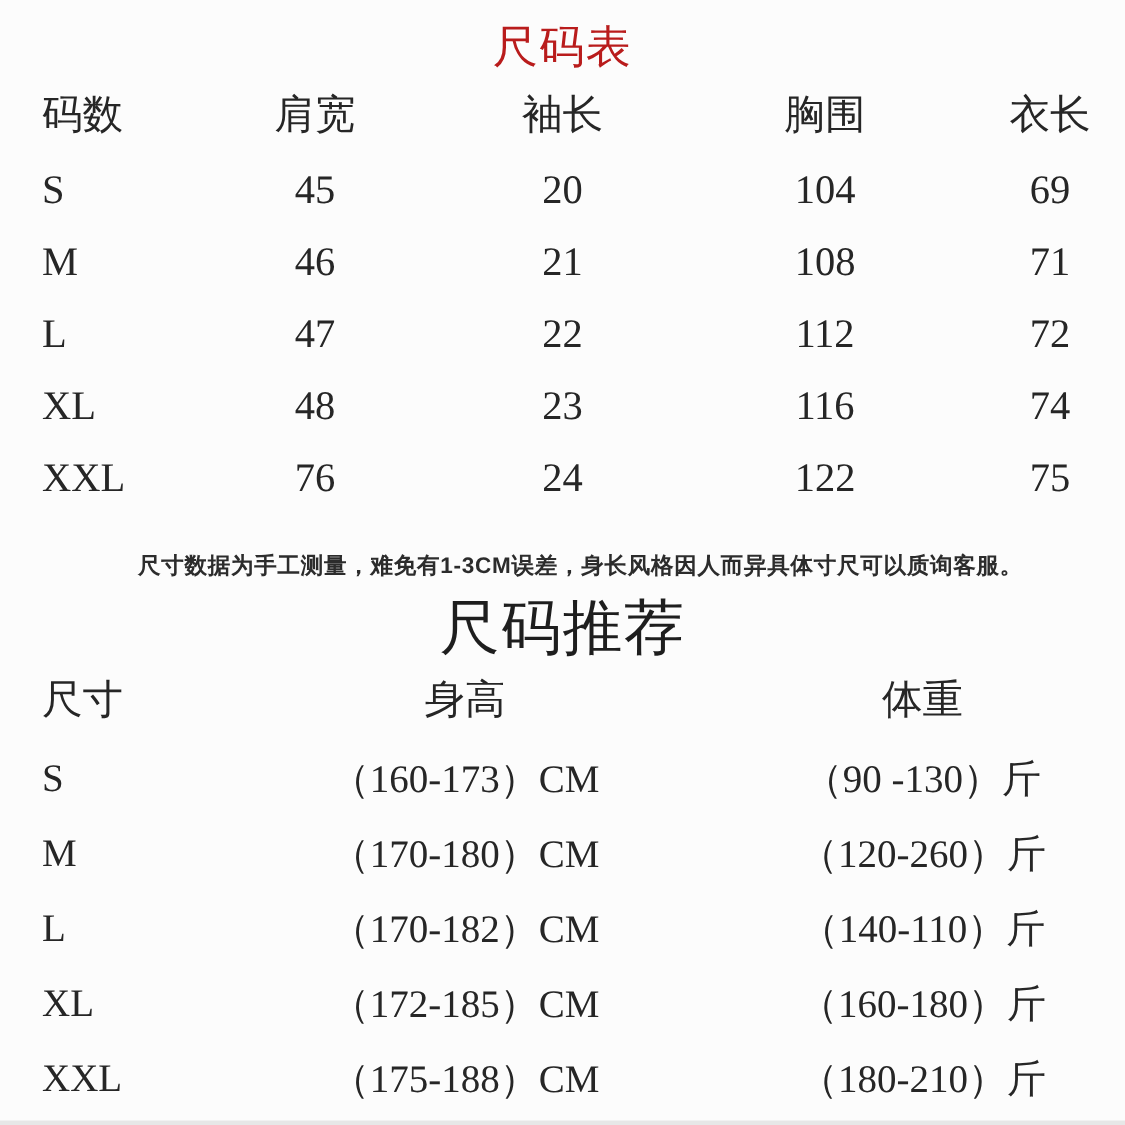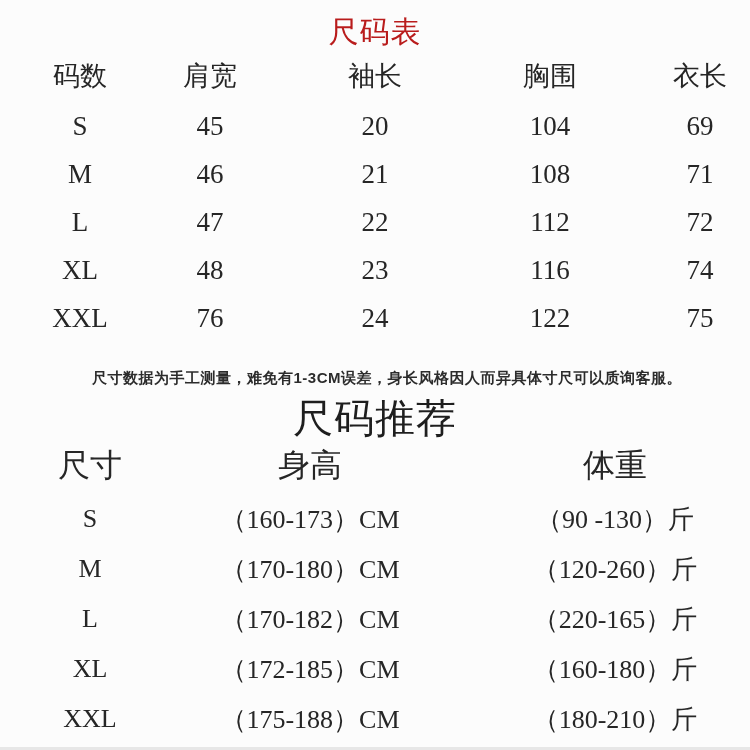--- a/index.html
+++ b/index.html
@@ -39,30 +39,30 @@
   th, td {
     font-weight: normal;
     text-align: center;
     font-size: 27px;
     color: #262626;
     white-space: nowrap;
     overflow: visible;
   }
   th { font-size: 27px; }
   .first-col {
-    text-align: center;
-    padding-left: 40px;
+    text-align: left;
+    padding-left: 28px;
   }
 
   
   .size-table th { height: 52px; }
   .size-table td { height: 48px; }
 
   
-  .rec-table th { height: 56px; font-size: 32px; }
+  .rec-table th { height: 56px; font-size: 27px; }
   .rec-table td { height: 50px; font-size: 26px; }
 
   .note {
     margin-top: 26px;
     height: 20px;
     line-height: 20px;
     text-align: center;
     font-size: 15px;
     font-weight: bold;
     font-family: "Liberation Sans", "DejaVu Sans", sans-serif;
@@ -165,21 +165,21 @@
         <td>（90 -130）斤</td>
       </tr>
       <tr>
         <td class="first-col">M</td>
         <td>（170-180）CM</td>
         <td>（120-260）斤</td>
       </tr>
       <tr>
         <td class="first-col">L</td>
         <td>（170-182）CM</td>
-        <td>（220-165）斤</td>
+        <td>（140-110）斤</td>
       </tr>
       <tr>
         <td class="first-col">XL</td>
         <td>（172-185）CM</td>
         <td>（160-180）斤</td>
       </tr>
       <tr>
         <td class="first-col">XXL</td>
         <td>（175-188）CM</td>
         <td>（180-210）斤</td>

